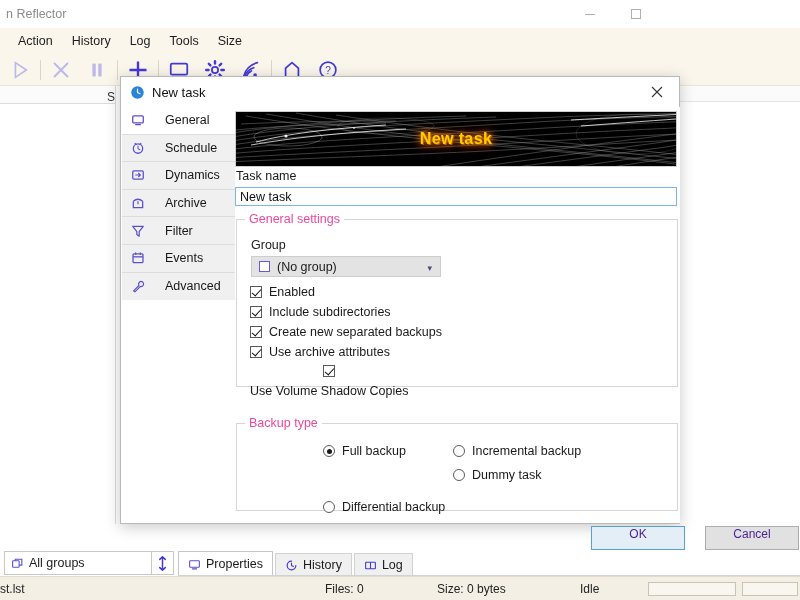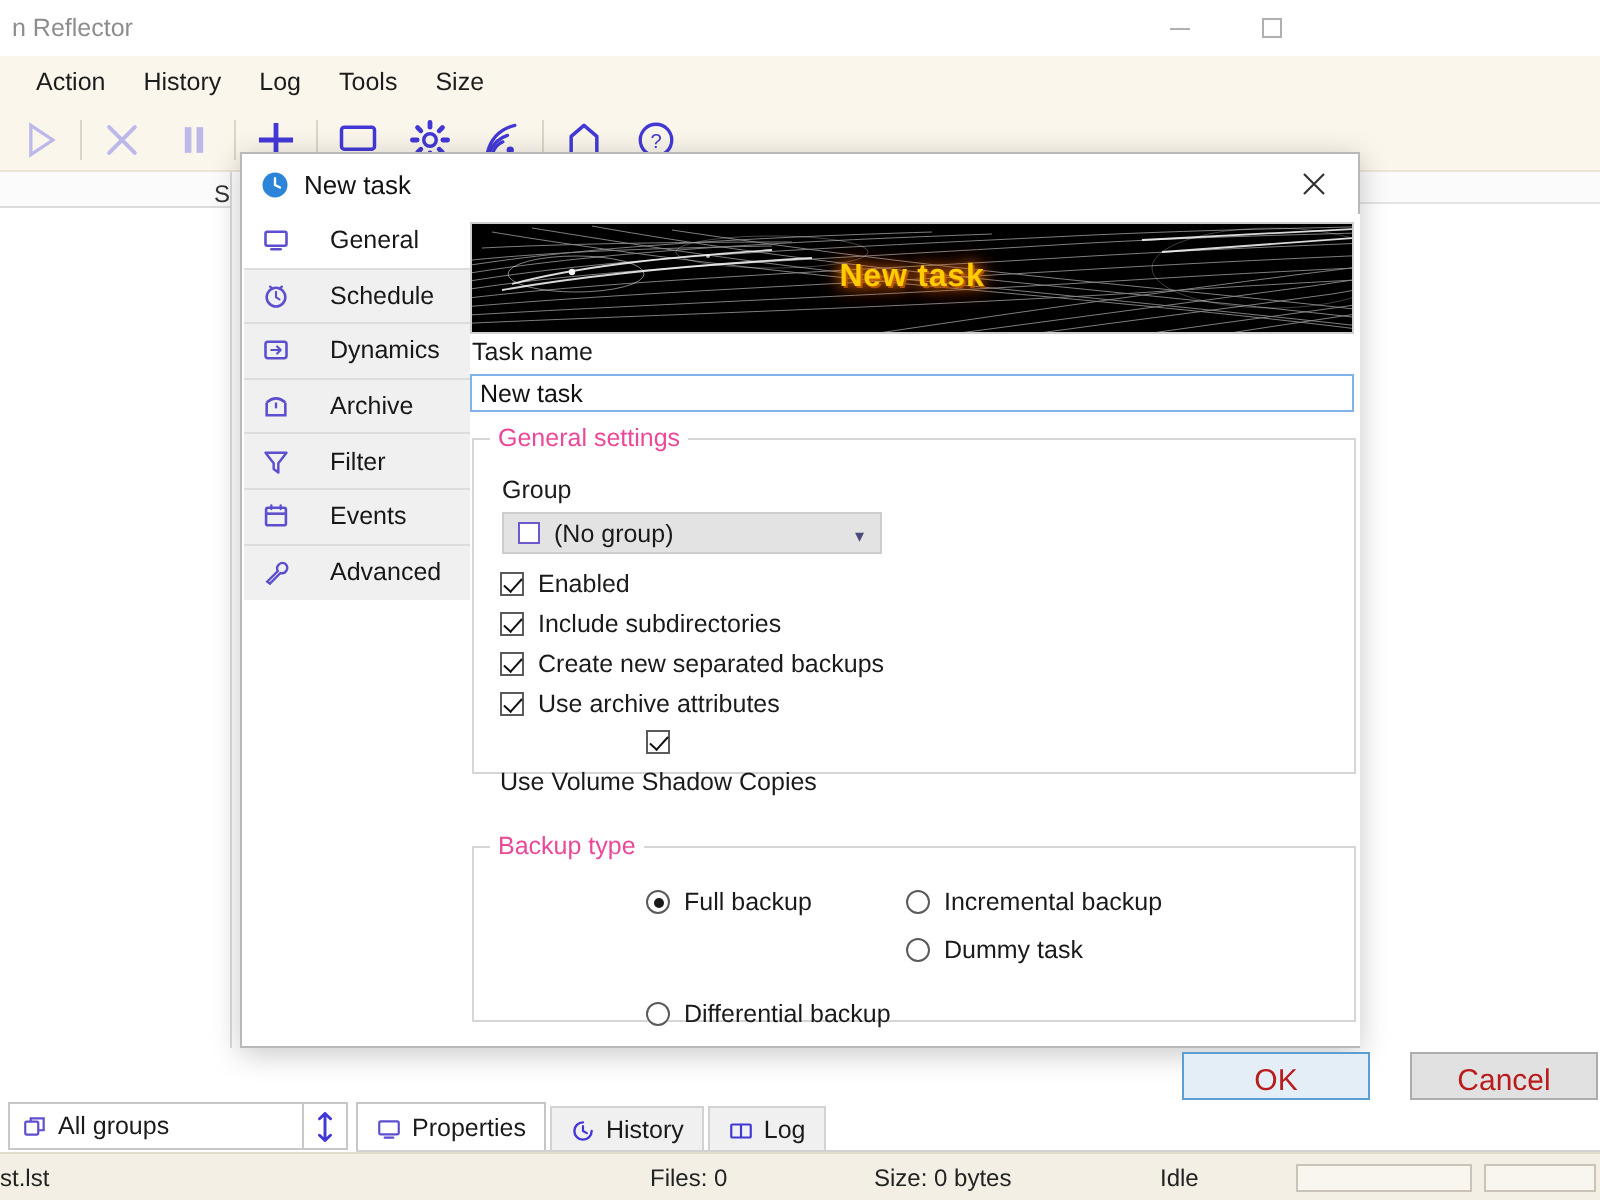--- a/index.html
+++ b/index.html
@@ -219,22 +219,22 @@
     width:12px; height:12px; border:1.2px solid #5a5a5a; border-radius:50%;
     background:#fff; position:relative; flex:0 0 12px;
   }
   .radio.sel::after {
     content:""; position:absolute; left:2.5px; top:2.5px; width:5px; height:5px;
     border-radius:50%; background:#1a1a1a;
   }
 
   .dlg-btn {
     position:absolute; height:24px; border:1px solid #adadad; background:#e1e1e1;
-    display:flex; align-items:flex-end; justify-content:center;
-    font-size:15px; color:#b91c1c;
+    display:flex; align-items:flex-start; justify-content:center;
+    font-size:12px; color:#4c1d95;
   }
   .dlg-btn.primary { border:1px solid #5a9fd4; background:#e4eef7; }
 </style>
 </head>
 <body>
 
 <div id="app-window">
 
   <div class="titlebar">
     <span class="titlebar-text">n Reflector</span>

